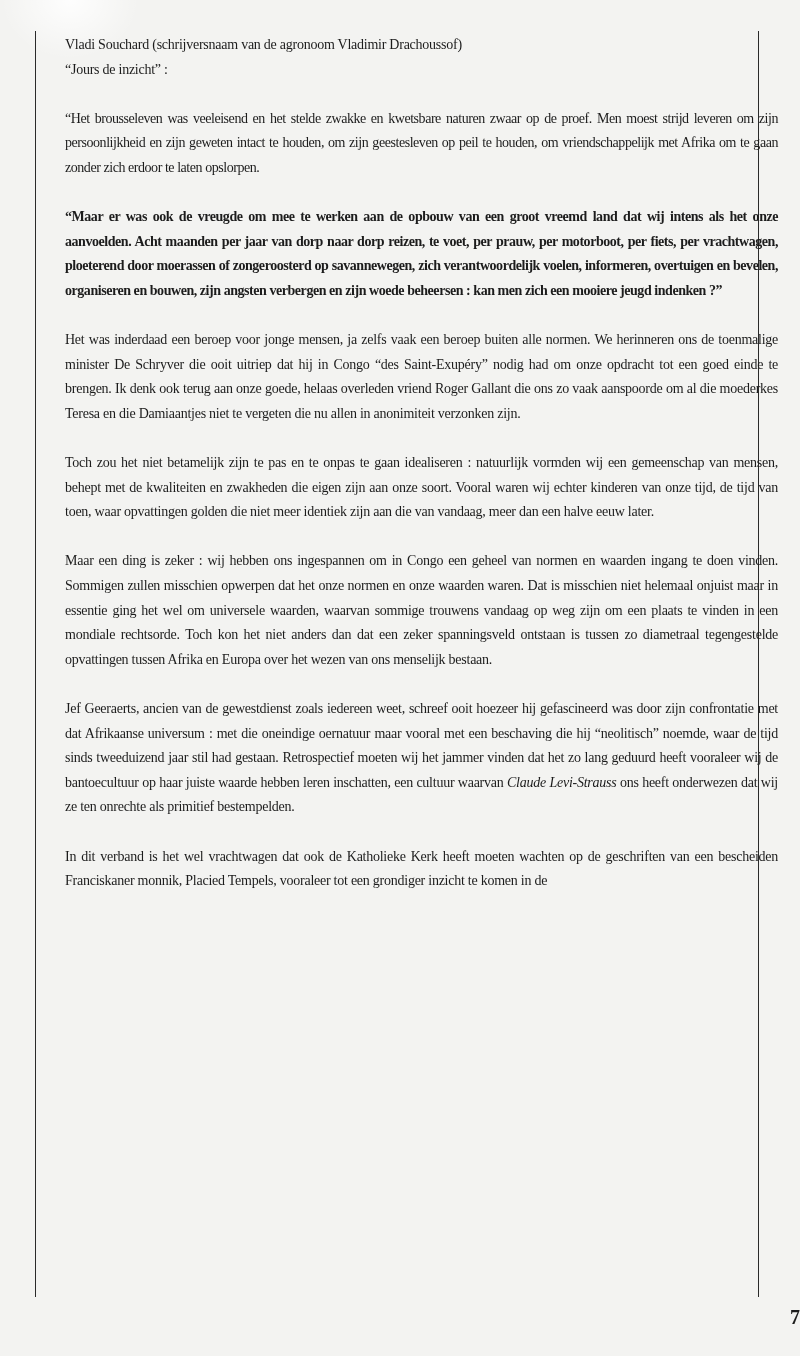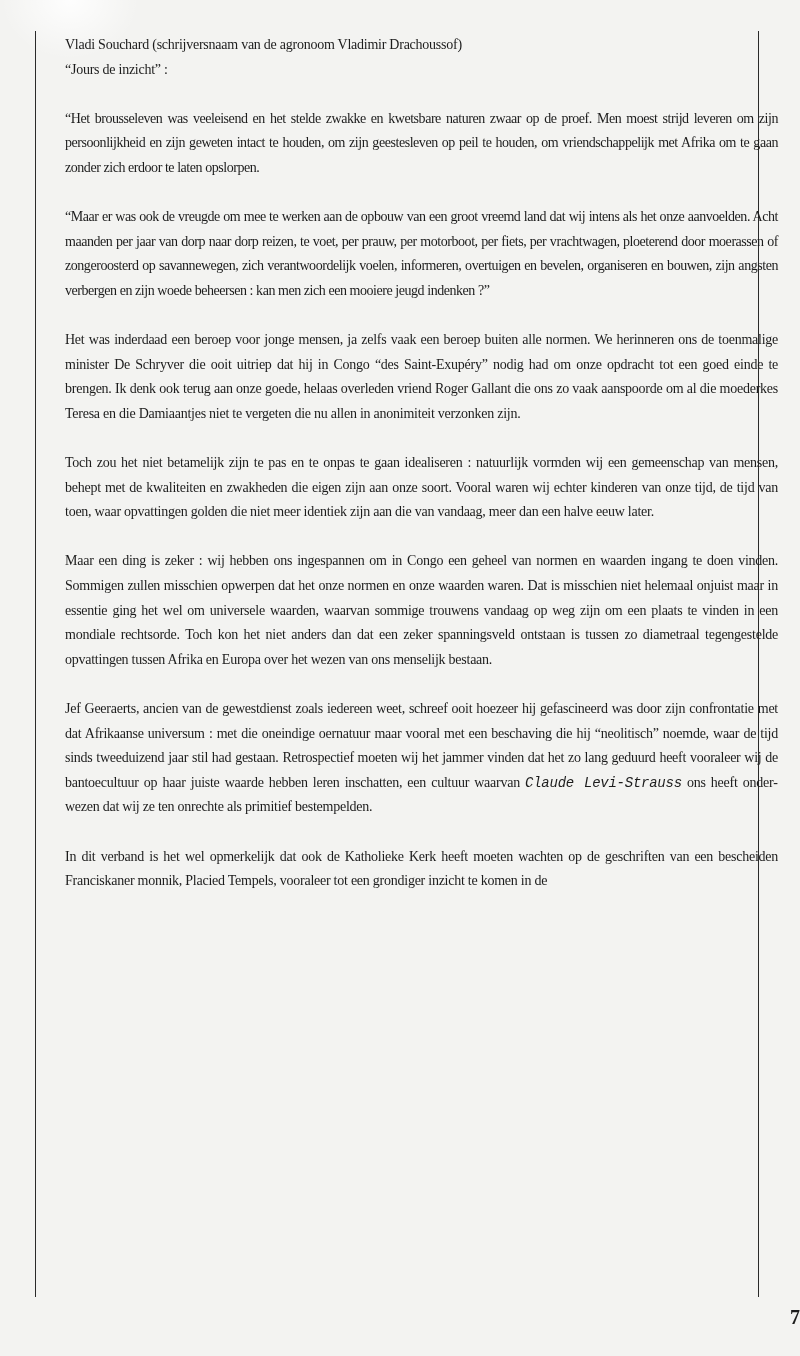--- a/index.html
+++ b/index.html
@@ -40,24 +40,24 @@
       margin: 0 0 24.6px 0;
     }
     .intro {
       text-align: left !important;
     }
     .quote1 {
       letter-spacing: -0.45px;
     }
     .quote2 {
       letter-spacing: -0.45px;
+      font-weight: bold;
     }
     em {
       font-style: italic;
-      font-family: Liberation Mono, monospace;
     }
     .page-number {
       position: absolute;
       left: 790px;
       top: 1306px;
       font-size: 20px;
       font-weight: bold;
       color: #1c1c1c;
     }
     .scan-shadow {
@@ -88,16 +88,16 @@
   <p class="quote2">“Maar er was ook de vreugde om mee te werken aan de opbouw van een groot vreemd land dat wij intens als het onze aanvoelden. Acht maanden per jaar van dorp naar dorp reizen, te voet, per prauw, per motorboot, per fiets, per vrachtwagen, ploeterend door moerassen of zongeroosterd op savannewegen, zich verantwoordelijk voelen, informeren, overtuigen en bevelen, organiseren en bouwen, zijn angsten verbergen en zijn woede beheersen : kan men zich een mooiere jeugd indenken ?”</p>
 
   <p>Het was inderdaad een beroep voor jonge mensen, ja zelfs vaak een beroep buiten alle normen. We herinneren ons de toenmalige minister De Schryver die ooit uitriep dat hij in Congo “des Saint-Exupéry” nodig had om onze opdracht tot een goed einde te brengen. Ik denk ook terug aan onze goede, helaas overleden vriend Roger Gallant die ons zo vaak aanspoorde om al die moederkes Teresa en die Damiaantjes niet te vergeten die nu allen in anonimiteit verzonken zijn.</p>
 
   <p>Toch zou het niet betamelijk zijn te pas en te onpas te gaan idealiseren : natuurlijk vormden wij een gemeenschap van mensen, behept met de kwaliteiten en zwakheden die eigen zijn aan onze soort. Vooral waren wij echter kinderen van onze tijd, de tijd van toen, waar opvattingen golden die niet meer identiek zijn aan die van vandaag, meer dan een halve eeuw later.</p>
 
   <p>Maar een ding is zeker  : wij hebben ons ingespannen om in Congo een geheel van normen en waarden ingang te doen vinden. Sommigen zullen misschien opwerpen dat het onze normen en onze waarden waren. Dat is misschien niet helemaal onjuist maar in essentie ging het wel om universele waarden, waarvan sommige trouwens vandaag op weg zijn om een plaats te vinden in een mondiale rechtsorde. Toch kon het niet anders dan dat een zeker spanningsveld ontstaan is tussen zo diametraal tegengestelde opvattingen tussen Afrika en Europa over het wezen van ons menselijk bestaan.</p>
 
   <p><span>Jef Geeraerts, ancien van de gewestdienst zoals iedereen weet, schreef ooit hoezeer hij gefascineerd was door zijn confrontatie met dat Afrikaanse universum  : met die oneindige oernatuur maar vooral met een beschaving die hij “neolitisch” noemde, waar de tijd sinds tweeduizend jaar stil had gestaan. Retrospectief moeten wij het jammer vinden dat het zo lang geduurd heeft vooraleer wij de bantoecultuur op haar juiste waarde hebben leren inschatten, een cultuur waarvan </span><em>Claude Levi-Strauss</em><span> ons heeft onder­wezen dat wij ze ten onrechte als primitief bestempelden.</span></p>
 
-  <p>In dit verband is het wel opmerkelijk dat ook de Katholieke Kerk heeft moeten wachten op de geschriften van een bescheiden Franciskaner monnik, Placied Tempels, vooraleer tot een grondiger inzicht te komen in de</p>
+  <p>In dit verband is het wel vrachtwagen dat ook de Katholieke Kerk heeft moeten wachten op de geschriften van een bescheiden Franciskaner monnik, Placied Tempels, vooraleer tot een grondiger inzicht te komen in de</p>
 </div>
 
 <div class="page-number">7</div>
 
 </body></html>

